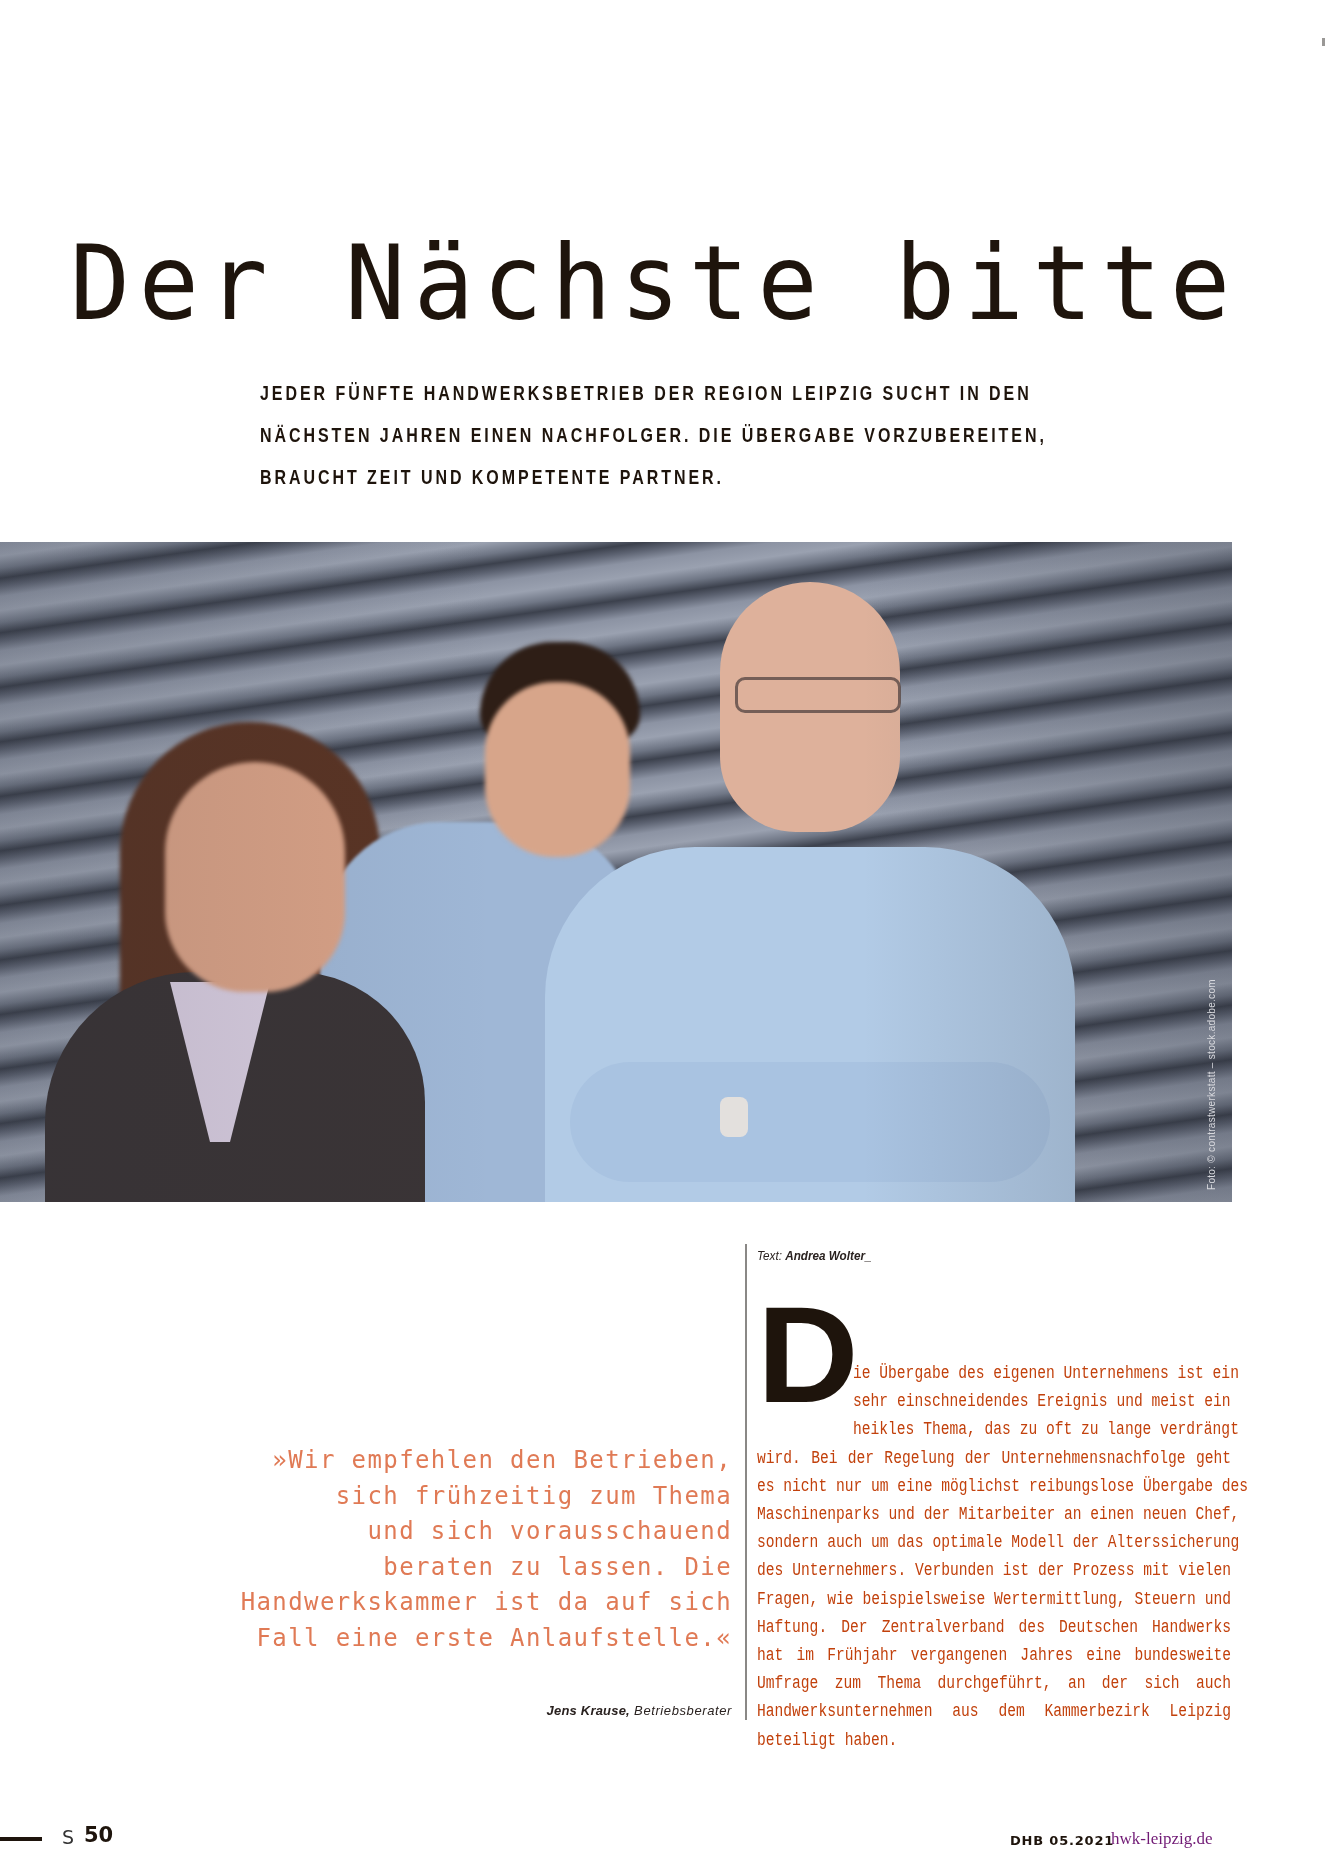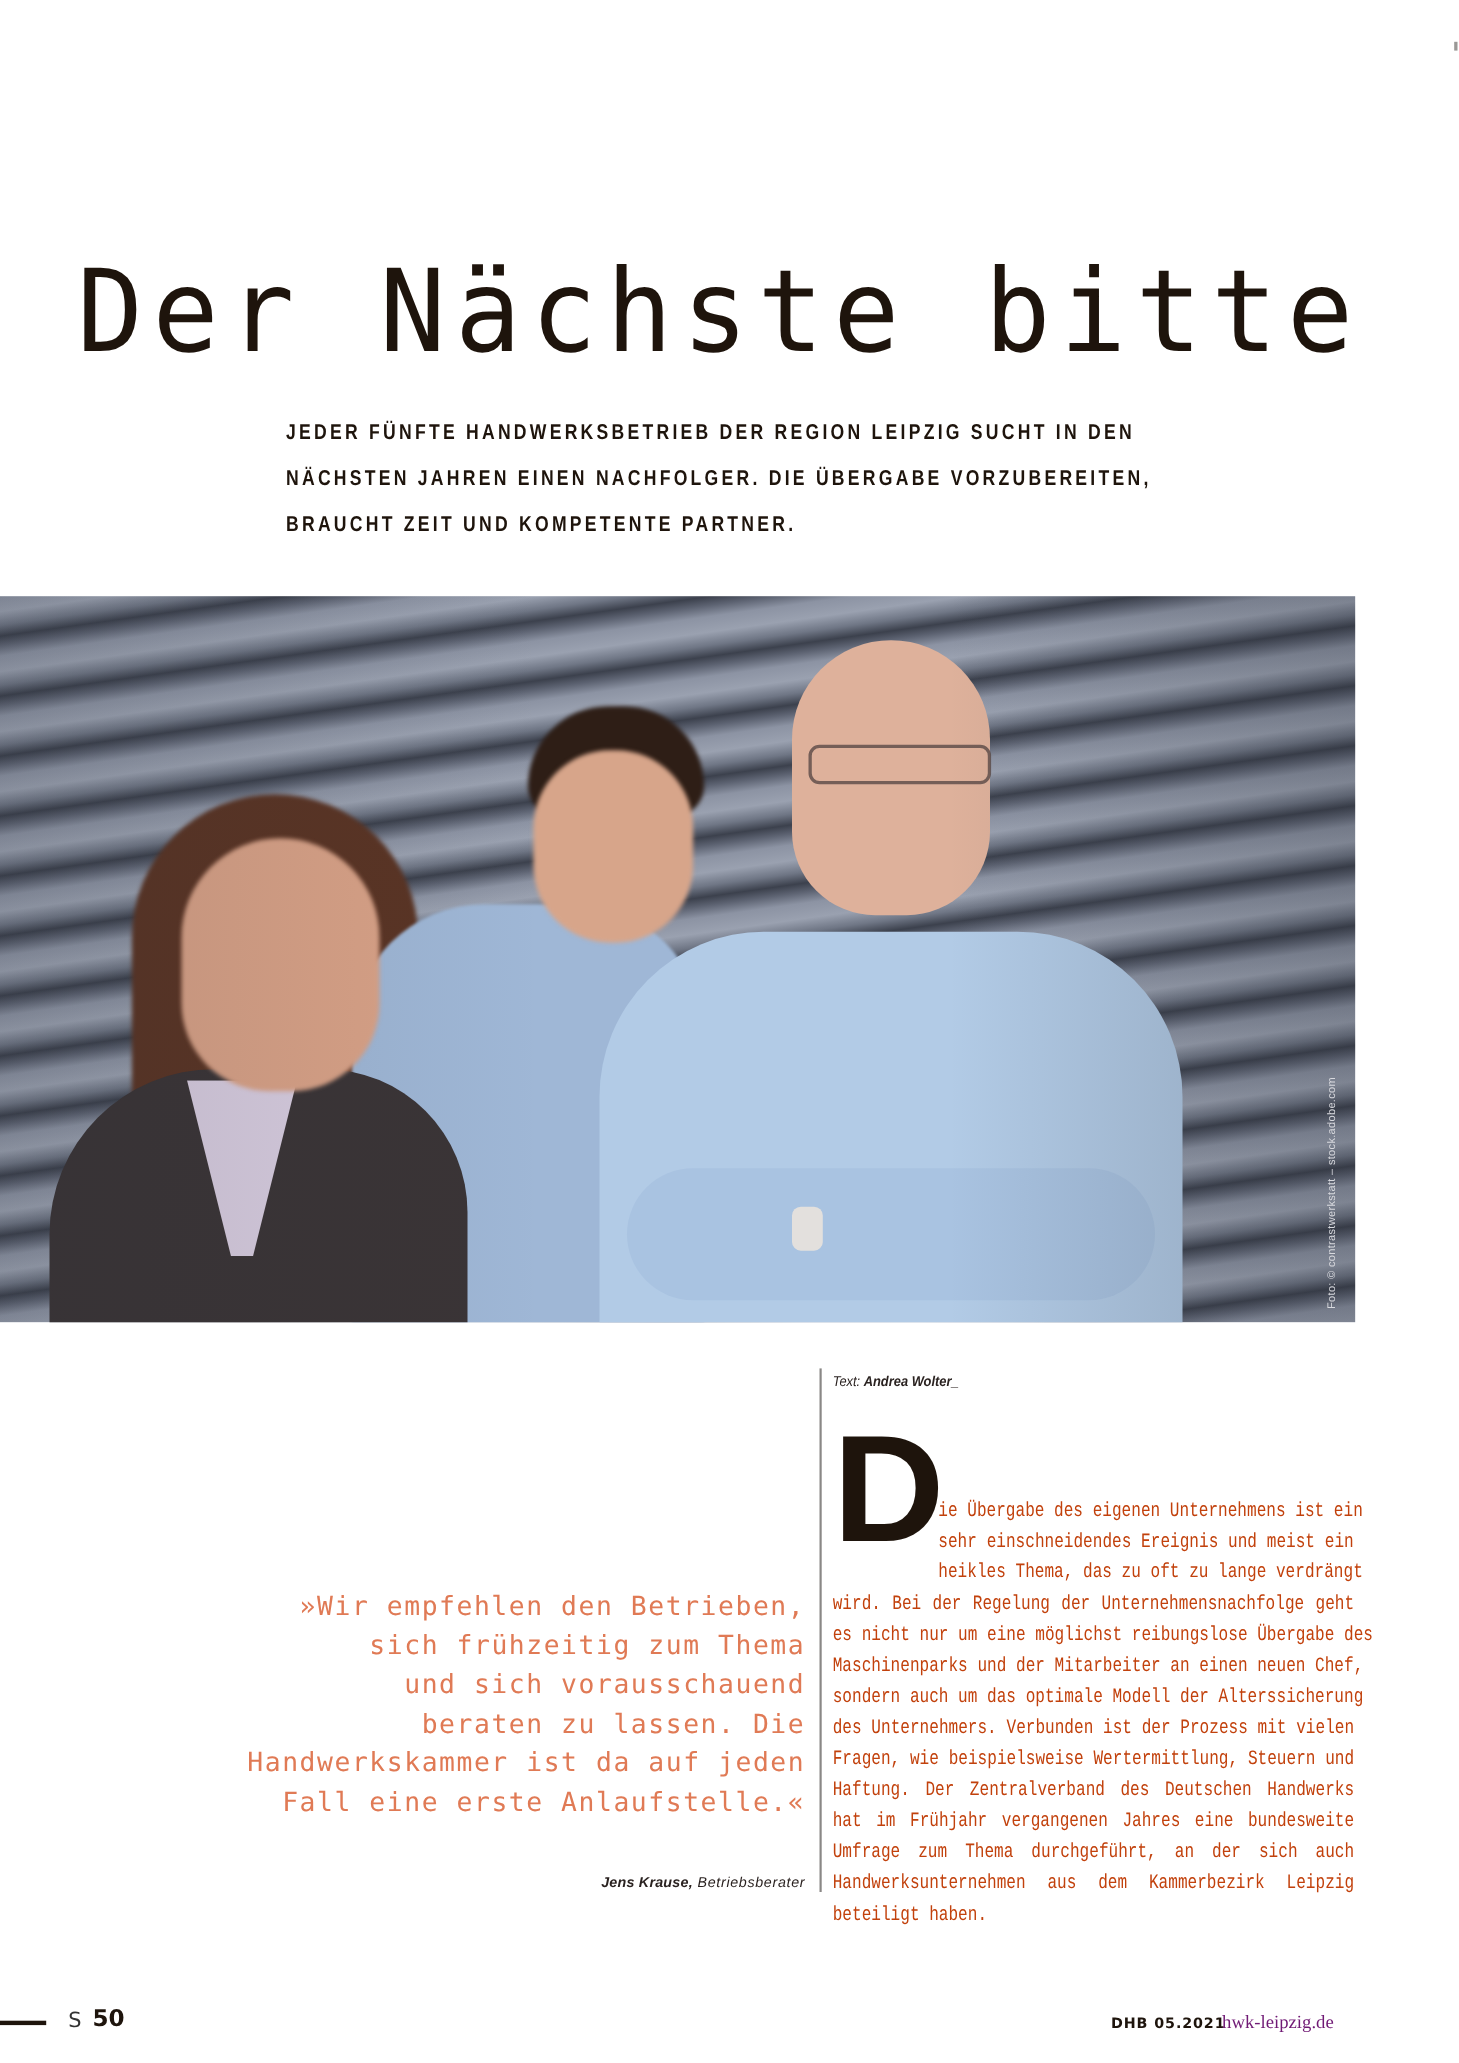--- a/index.html
+++ b/index.html
@@ -166,21 +166,21 @@
   <span class="ln">Umfrage zum Thema durchgeführt, an der sich auch</span>
   <span class="ln">Handwerksunternehmen aus dem Kammerbezirk Leipzig</span>
   <span class="ln last">beteiligt haben.</span>
 </div>
 
 <div class="pullquote">
   <span>»Wir empfehlen den Betrieben,</span>
   <span>sich frühzeitig zum Thema</span>
   <span>und sich vorausschauend</span>
   <span>beraten zu lassen. Die</span>
-  <span>Handwerkskammer ist da auf jeden</span>
+  <span>Handwerkskammer ist da auf sich</span>
   <span>Fall eine erste Anlaufstelle.«</span>
 </div>
 <div class="quote-attrib">
   <b>Jens Krause,</b>
   <span>Betriebsberater</span>
 </div>
 
 <div class="footer-rule"></div>
 <span class="page-prefix">S</span>
 <span class="page-num">50</span>

